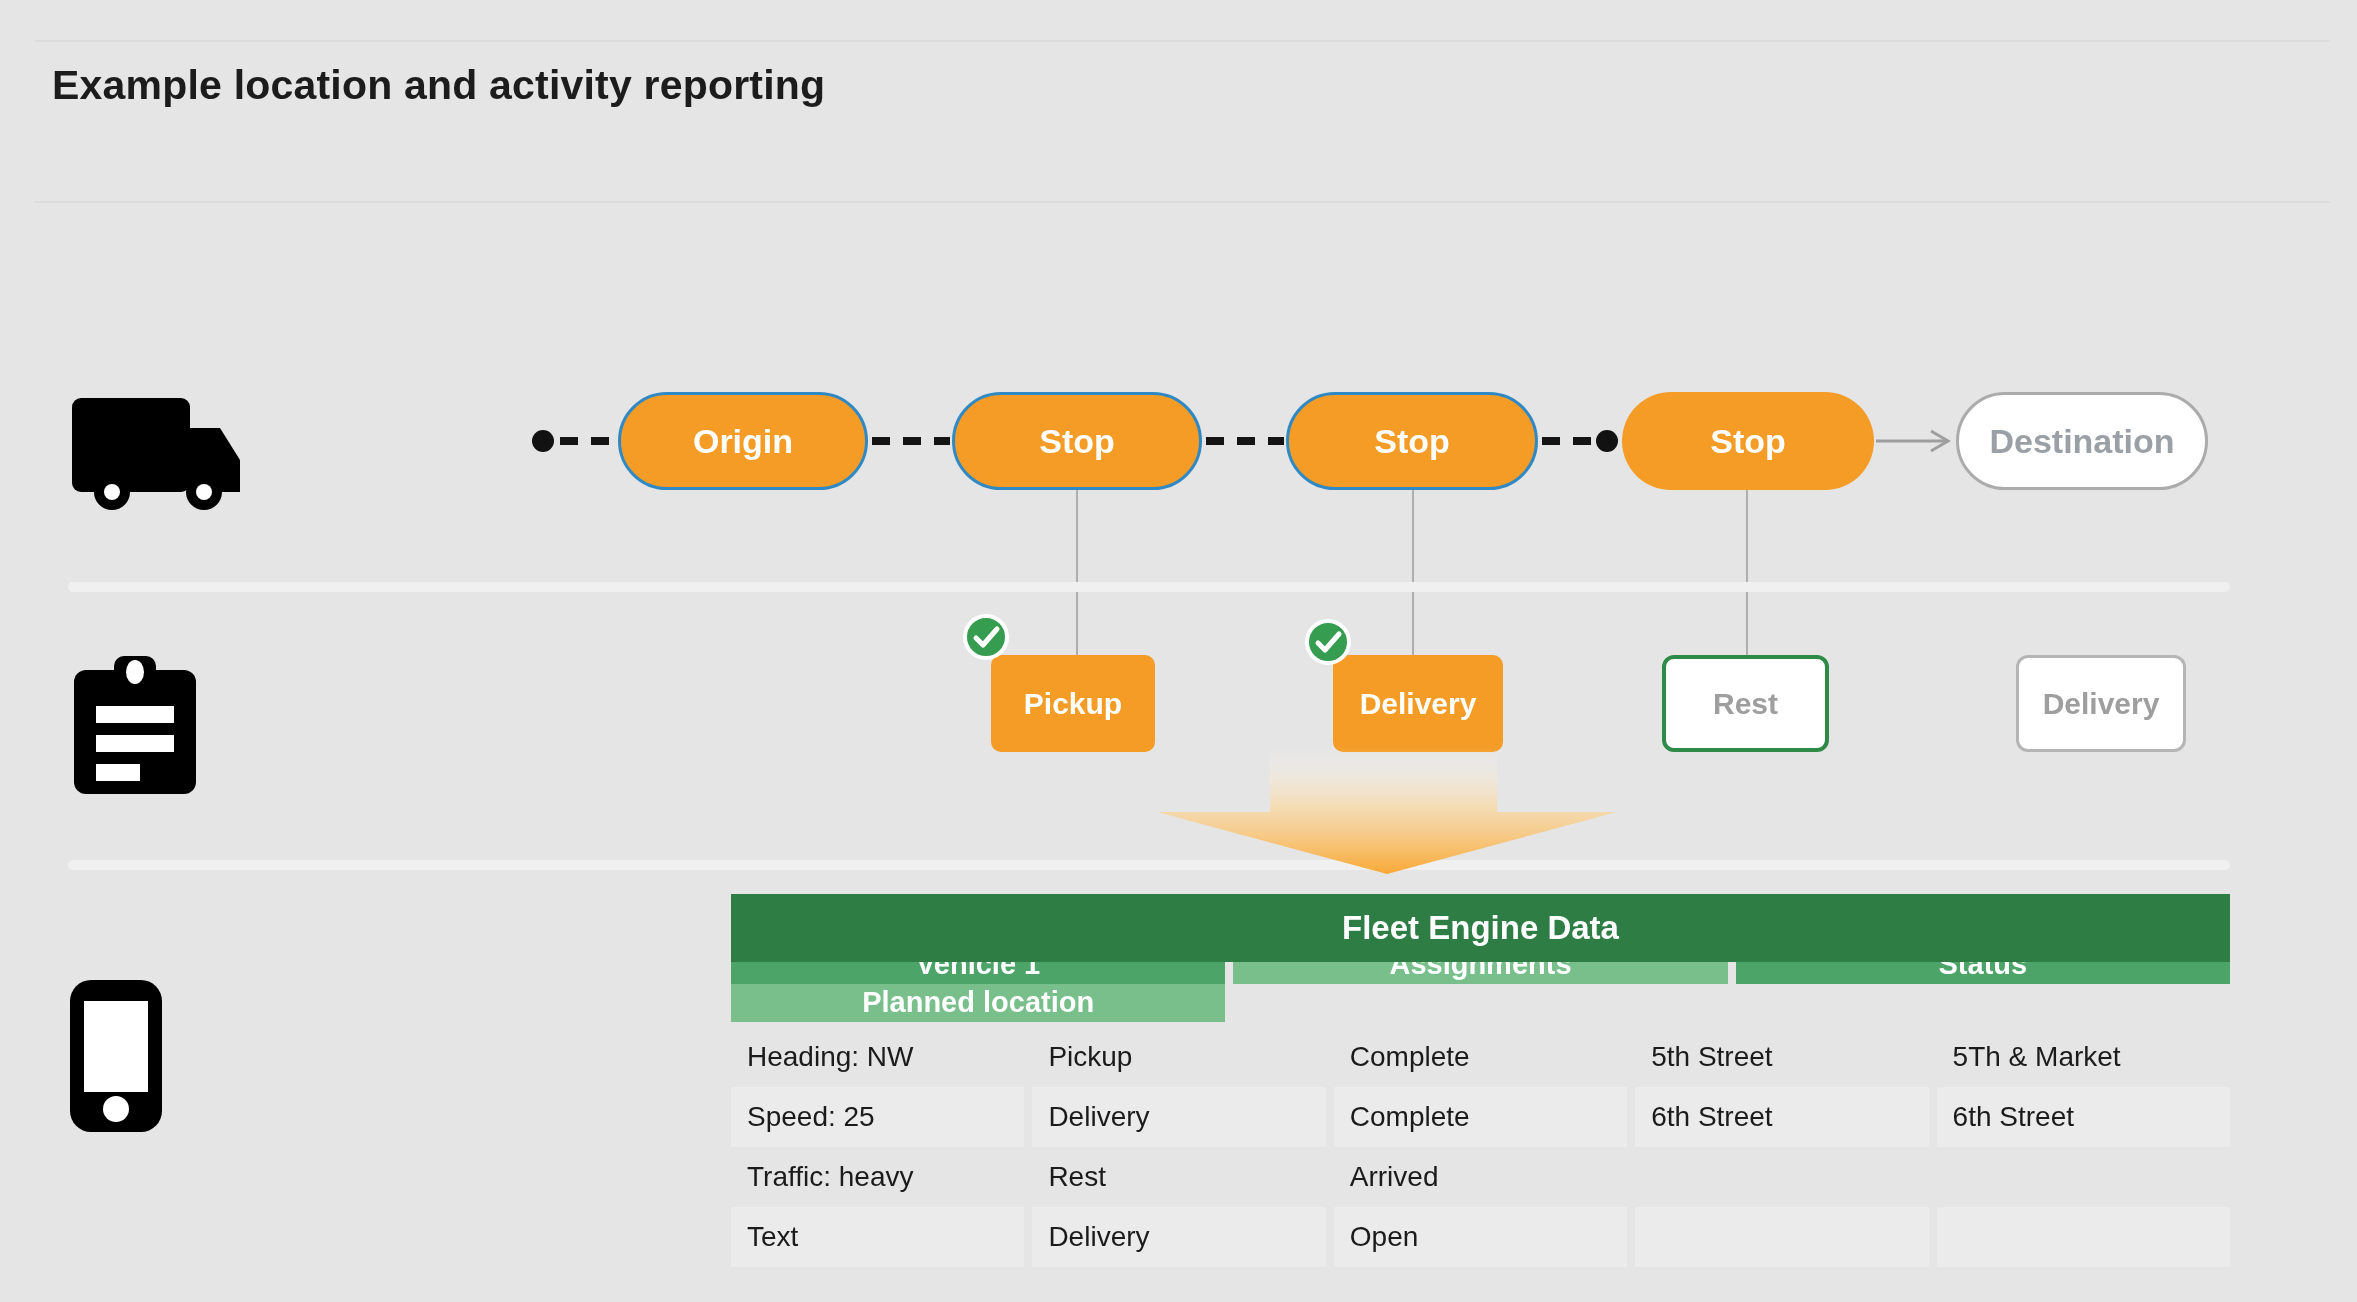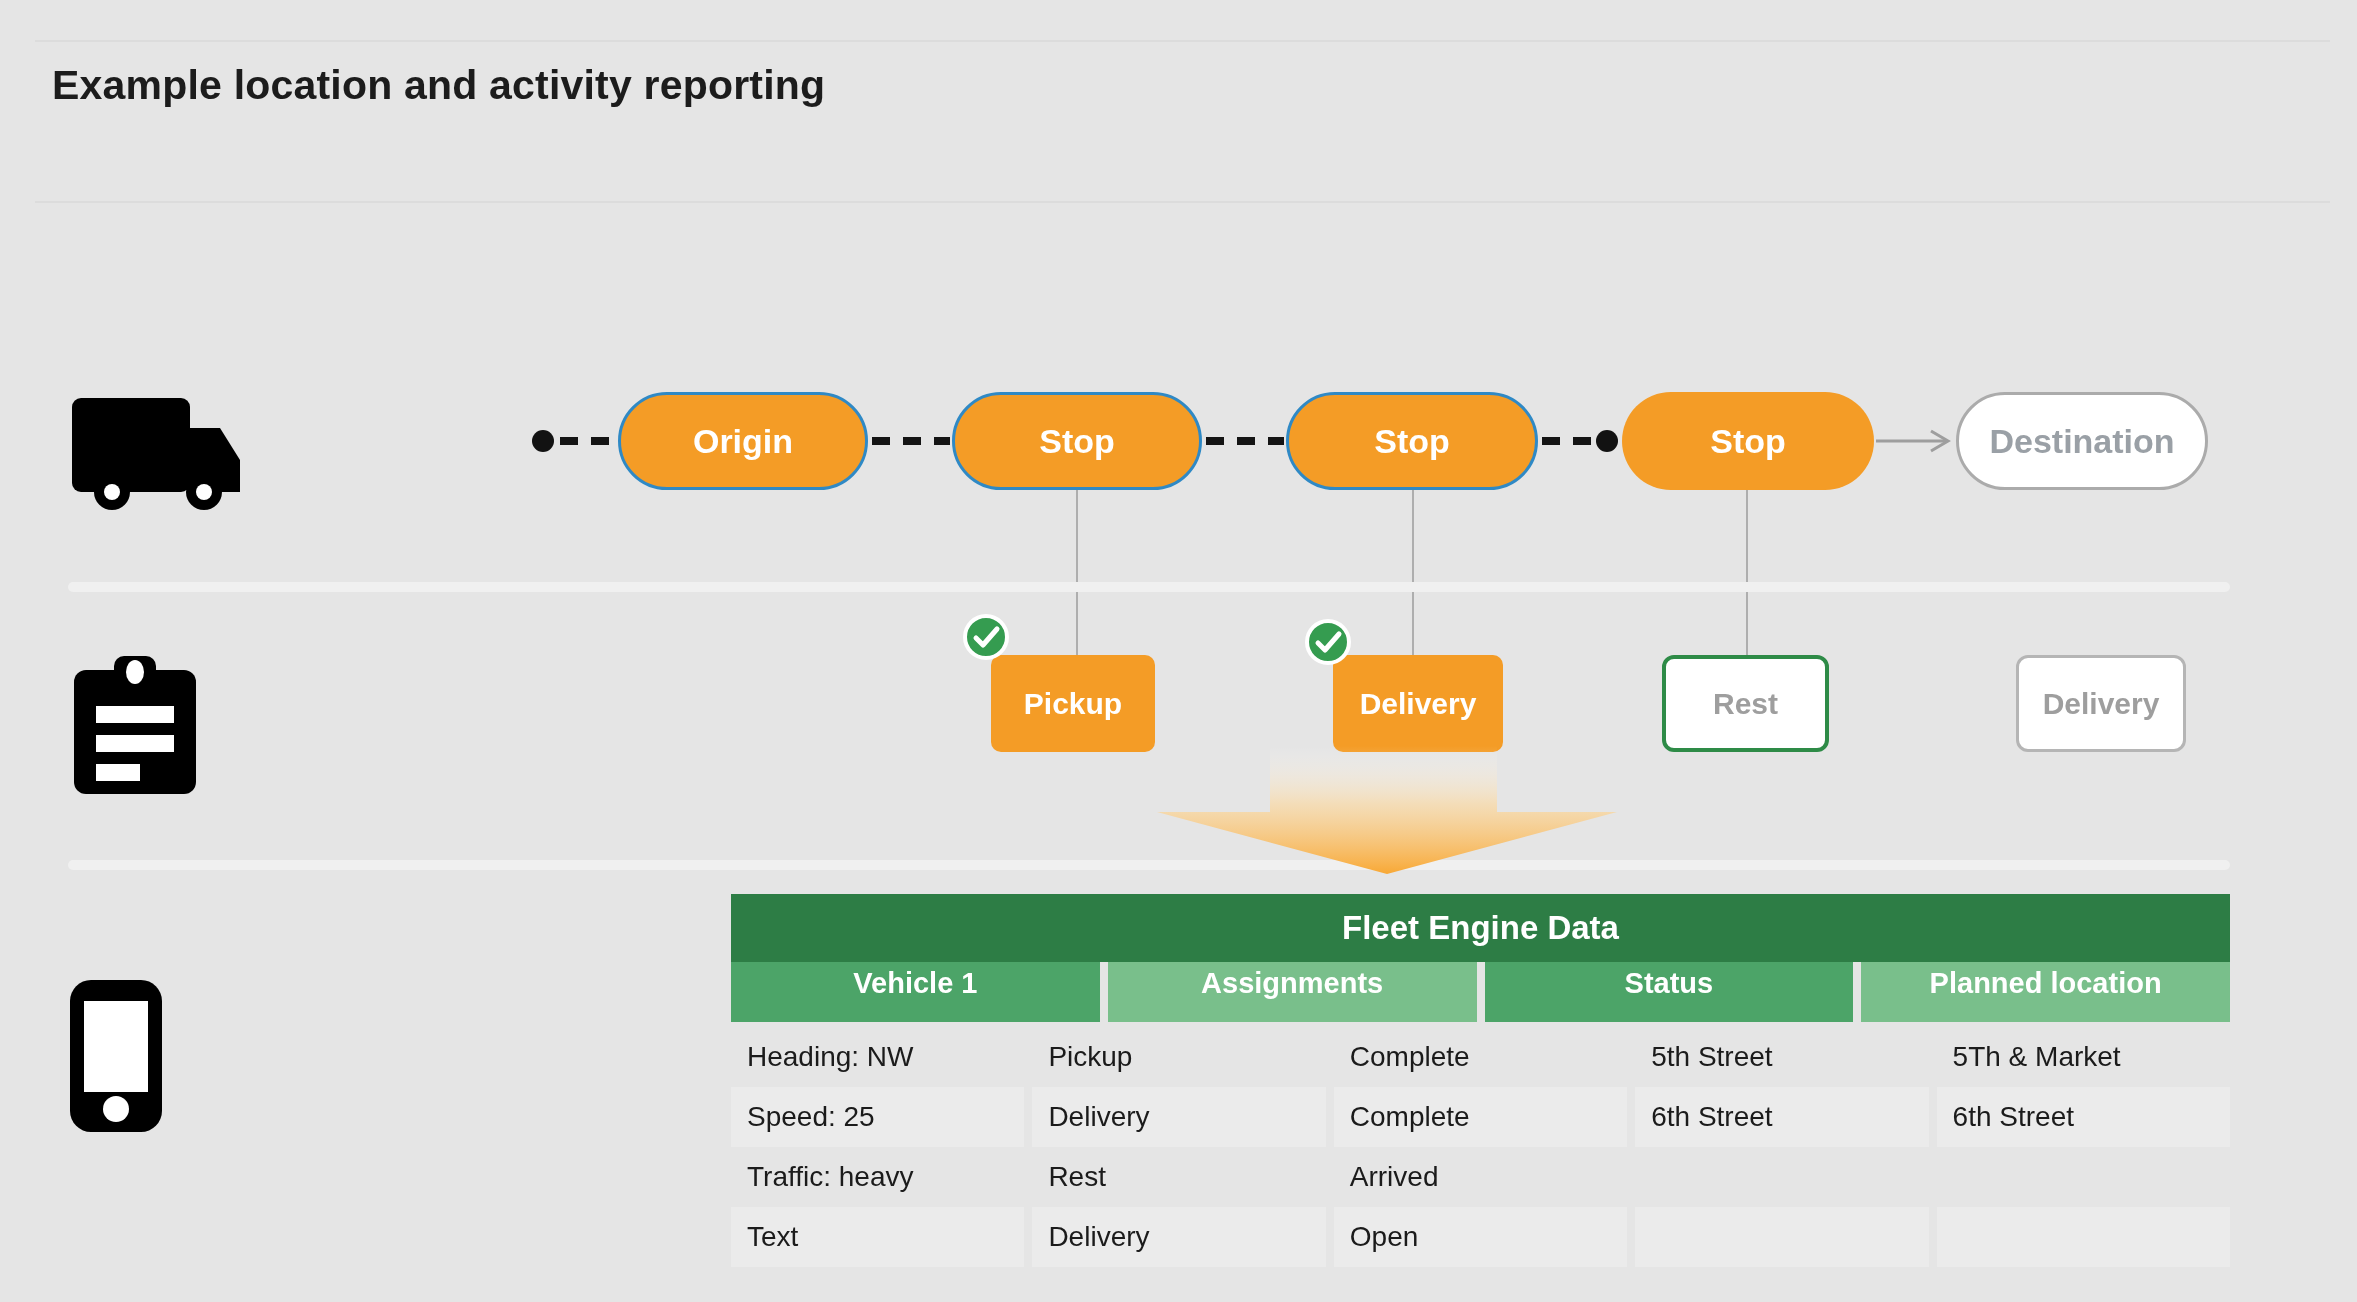--- a/index.html
+++ b/index.html
@@ -42,21 +42,21 @@
   .abox.ghost{background:#fff;border:3px solid #b5b5b5;color:#9e9e9e;border-radius:12px;}
   .check{position:absolute;z-index:3;}
 
   .big-arrow{position:absolute;left:1157px;top:746px;z-index:2;}
 
   
   .fe-titlebar{
     position:absolute;left:731px;top:869px;width:1499px;height:68px;background:#2d7d45;
     display:flex;align-items:center;justify-content:center;color:#fff;font-size:33px;font-weight:bold;z-index:2;margin-top:25px;
   }
-  .fe-headrow{position:absolute;left:731px;top:945px;width:1499px;height:77px;display:grid;grid-template-columns:repeat(4,1fr);column-gap:8px;}
+  .fe-headrow{position:absolute;left:731px;top:945px;width:1499px;height:77px;display:grid;grid-template-columns:repeat(3,1fr);column-gap:8px;}
   .fe-headcell{display:flex;align-items:center;justify-content:center;color:#fff;font-size:29px;font-weight:bold;}
   .fe-headcell.mid{background:#4ca468;}
   .fe-headcell.light{background:#79bf8b;}
   .fe-rows{position:absolute;left:731px;top:1027px;width:1499px;}
   .fe-row{display:grid;grid-template-columns:repeat(5,1fr);column-gap:8px;height:60px;text-align:center;}
   .fe-cell{display:flex;align-items:center;padding-left:16px;font-size:28px;color:#1b1b1b;background:transparent;}
   .fe-row.gray .fe-cell{background:#ebebeb;}
 
   .icon{position:absolute;}
 </style>

